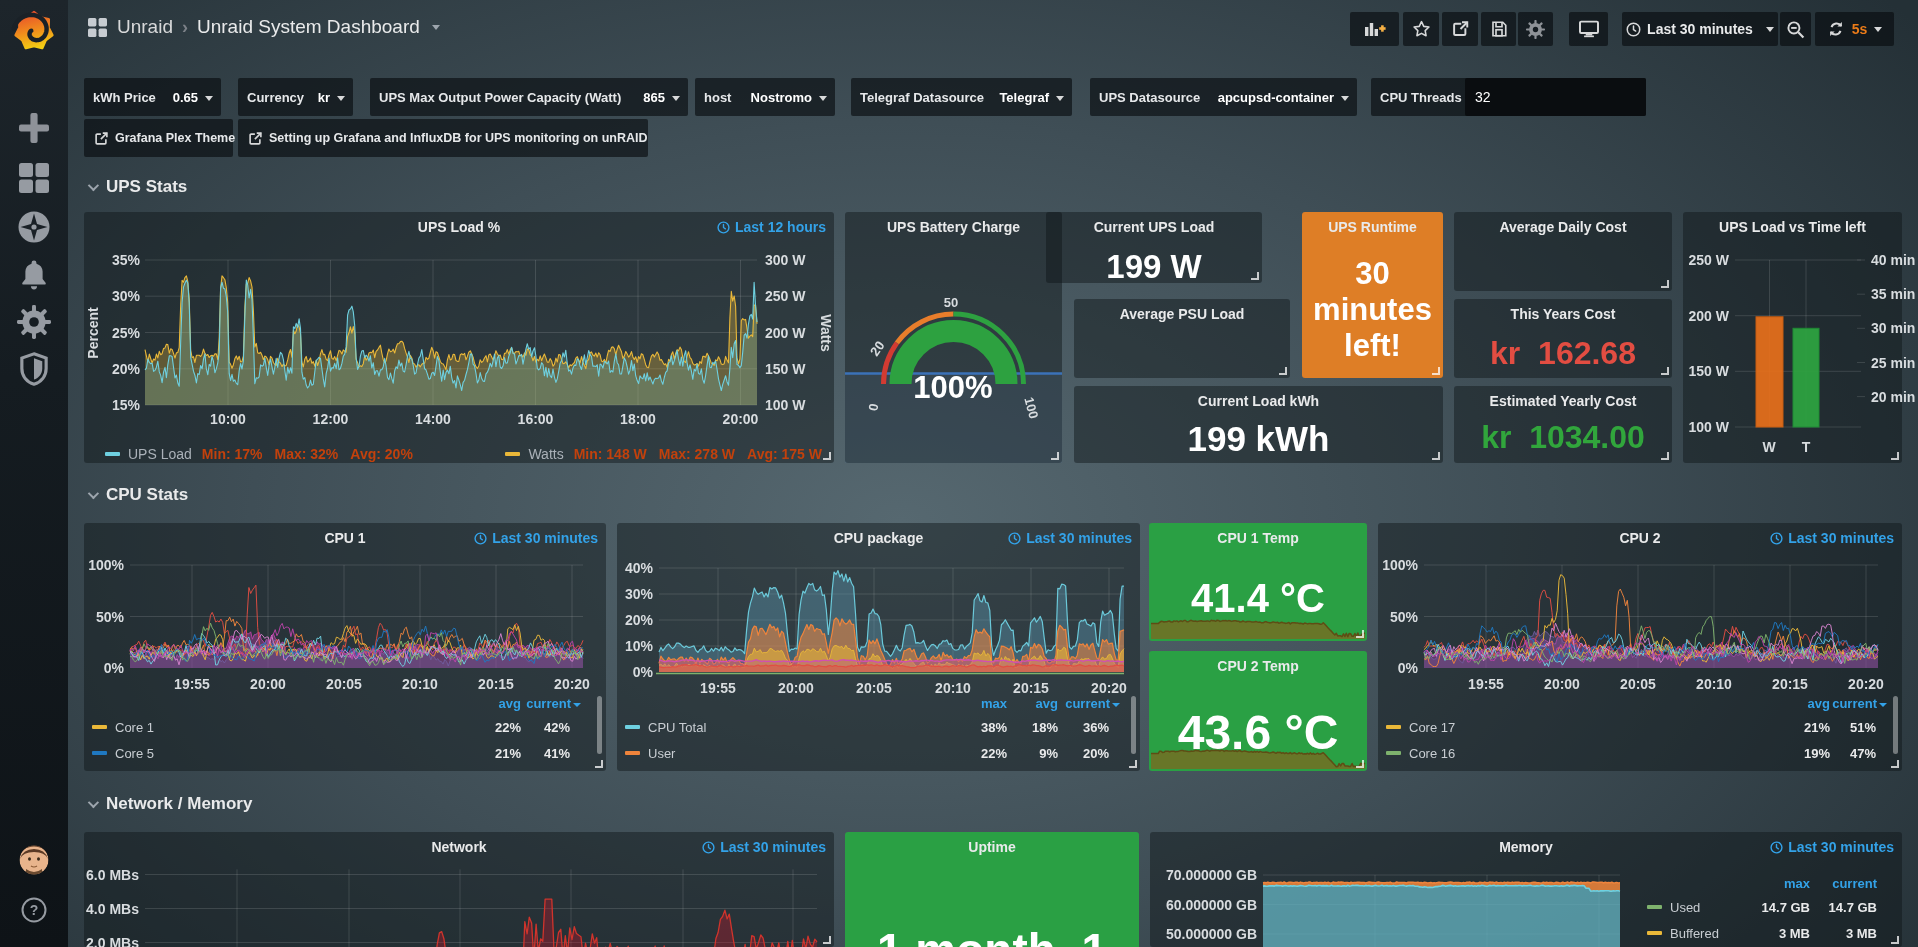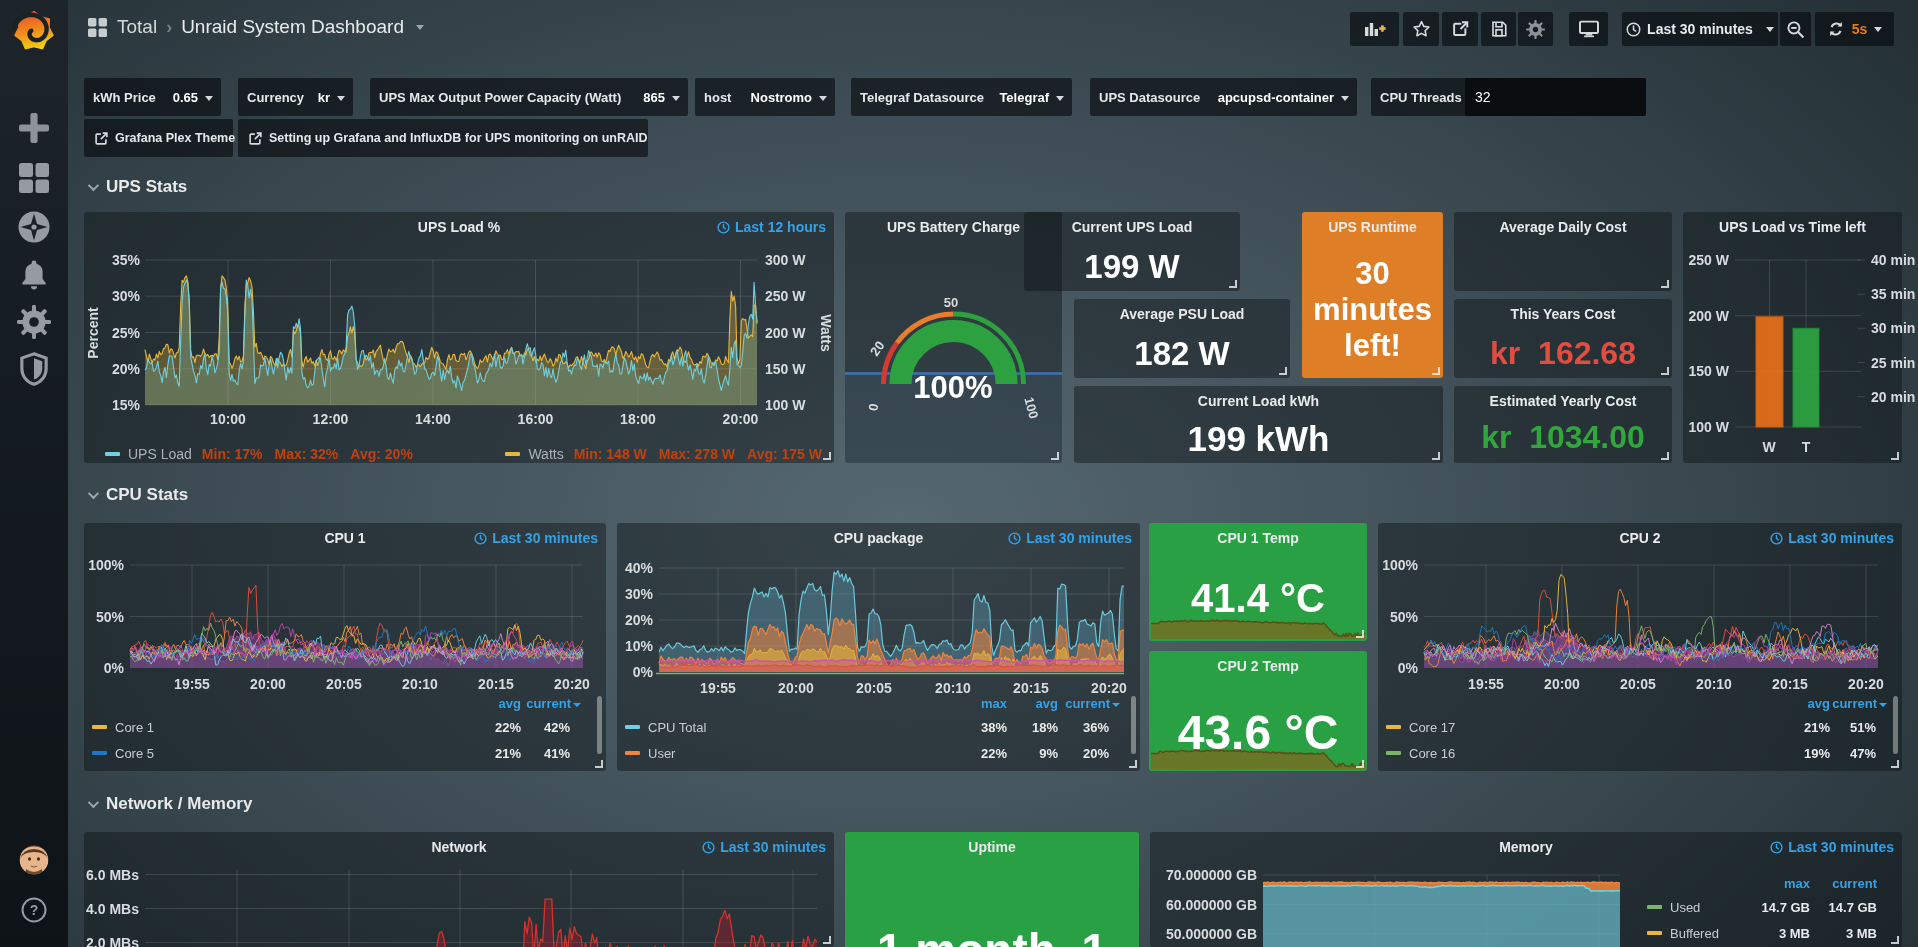--- a/index.html
+++ b/index.html
@@ -153,21 +153,21 @@
   <span style="margin-right:10px;display:inline-flex">
       <svg width="19" height="19" viewBox="0 0 19 19">
         <g fill="#C7CCD1">
           <rect x="0" y="0" width="8.4" height="8.4" rx="1.6"></rect>
           <rect x="10.6" y="0" width="8.4" height="8.4" rx="1.6"></rect>
           <rect x="0" y="10.6" width="8.4" height="8.4" rx="1.6"></rect>
           <rect x="10.6" y="10.6" width="8.4" height="8.4" rx="1.6"></rect>
         </g>
       </svg>
     </span>
-  <span class="c1">Total</span>
+  <span class="c1">Unraid</span>
   <span class="csep">›</span>
   <span class="c2">Unraid System Dashboard</span>
     <span class="caret" style="border-top-color:#9DA5AD;margin-left:12px"></span>
 </div>
 <div class="navbtns">
   <div class="nbtn" style="left:1350px;width:49px">
       <svg width="22" height="18" viewBox="0 0 22 18">
         <g fill="#D8D9DA">
           <rect x="1" y="7" width="3.4" height="9"></rect>
           <rect x="5.8" y="3" width="3.4" height="13"></rect>
@@ -376,27 +376,26 @@
       <path d="M 51.9 130.9 A 70 70 0 0 1 108.5 102.0" fill="none" stroke="#E87D2B" stroke-width="5"></path>
       <path d="M 108.5 102.0 A 70 70 0 0 1 178.5 172.0" fill="none" stroke="#2DA140" stroke-width="5"></path>
       <path d="M 55.5 172.0 A 53 53 0 0 1 161.5 172.0" fill="none" stroke="#2DA140" stroke-width="22"></path>
       <text x="108" y="186" text-anchor="middle" font-size="31" font-weight="bold" fill="#fff" font-family="Liberation Sans">100%</text>
       <text x="106" y="95" text-anchor="middle" class="gal">50</text>
       <text x="36" y="139" text-anchor="middle" class="gal" transform="rotate(-55 36 139)">20</text>
       <text x="33" y="196" text-anchor="middle" class="gal" transform="rotate(-80 33 196)">0</text>
       <text x="182" y="197" text-anchor="middle" class="gal" transform="rotate(75 182 197)">100</text>
     </svg>
   </div>
-<div class="panel " style="left:1024px;top:212px;width:216px;height:79px">
+<div class="panel " style="left:1046px;top:212px;width:216px;height:71px">
     <div class="ptitle">Current UPS Load</div>
     <div class="bigval" style="top:36px;font-size:33px">199 W</div>
   </div>
 <div class="panel " style="left:1074px;top:299px;width:216px;height:79px">
     <div class="ptitle">Average PSU Load</div>
-    <div class="bigval" style="top:36px;font-size:33px">182 W</div>
   </div>
 <div class="panel " style="left:1074px;top:386px;width:369px;height:77px">
     <div class="ptitle">Current Load kWh</div>
     <div class="bigval" style="top:33px;font-size:35px">199 kWh</div>
   </div>
 <div class="panel orange" style="left:1302px;top:212px;width:141px;height:166px">
     <div class="ptitle">UPS Runtime</div>
     <div class="bigval" style="top:44px;font-size:31px;line-height:36px;font-weight:700">30<br>minutes<br>left!</div>
   </div>
 <div class="panel " style="left:1454px;top:212px;width:218px;height:79px">

